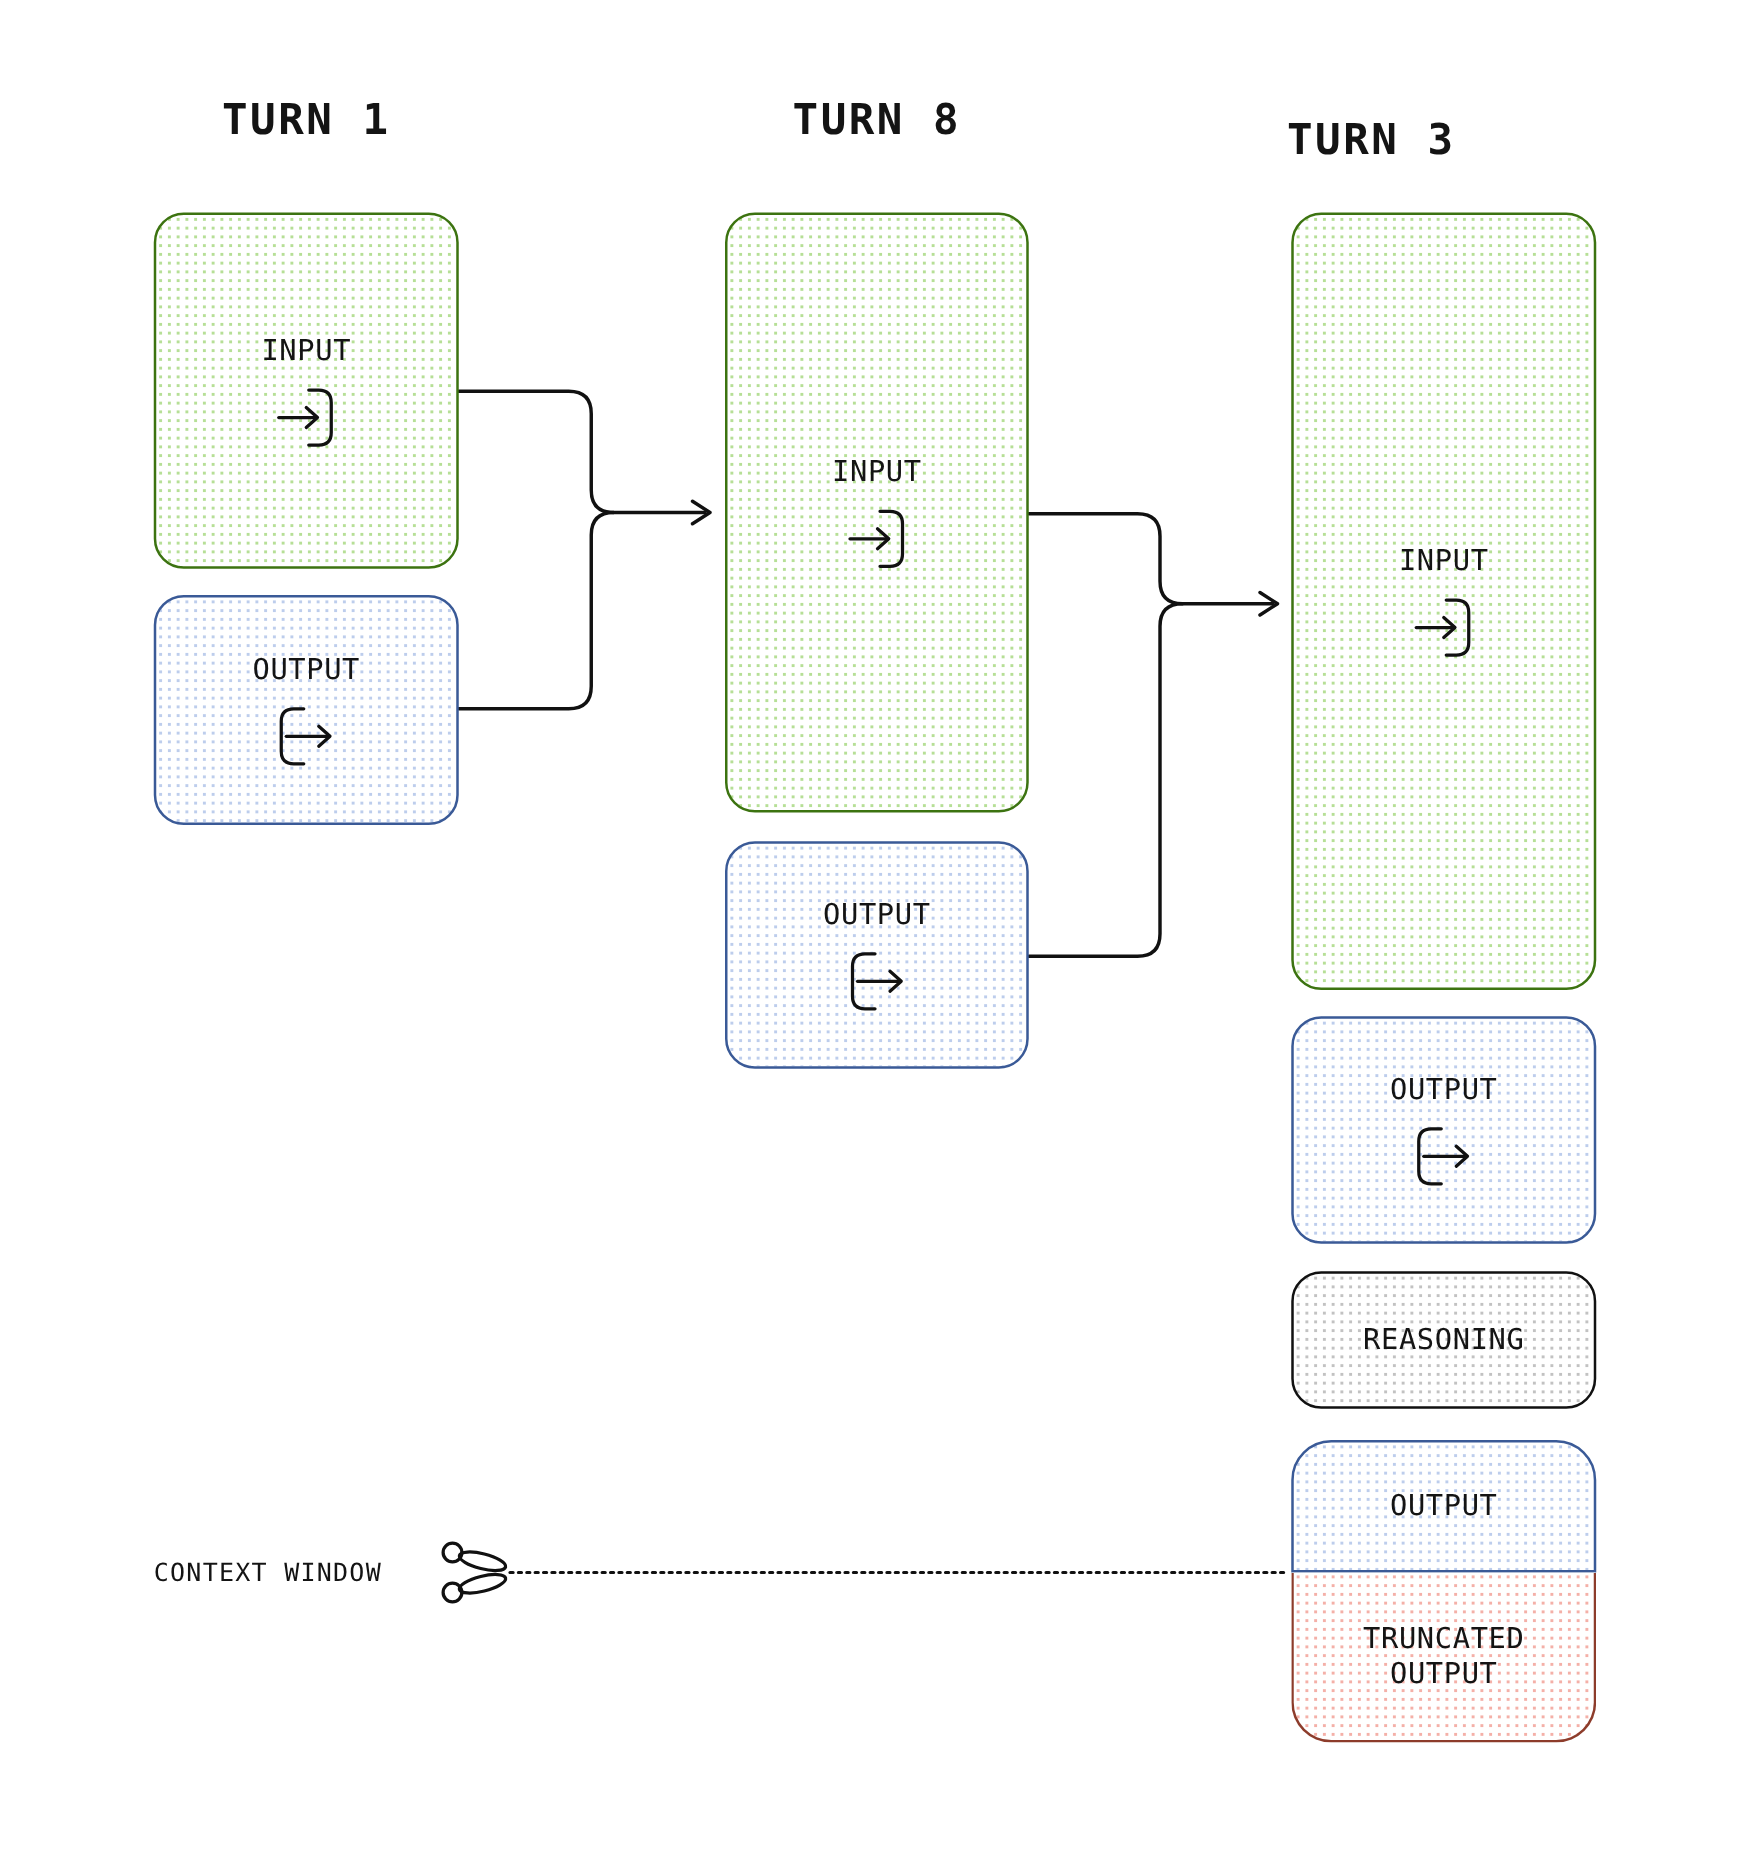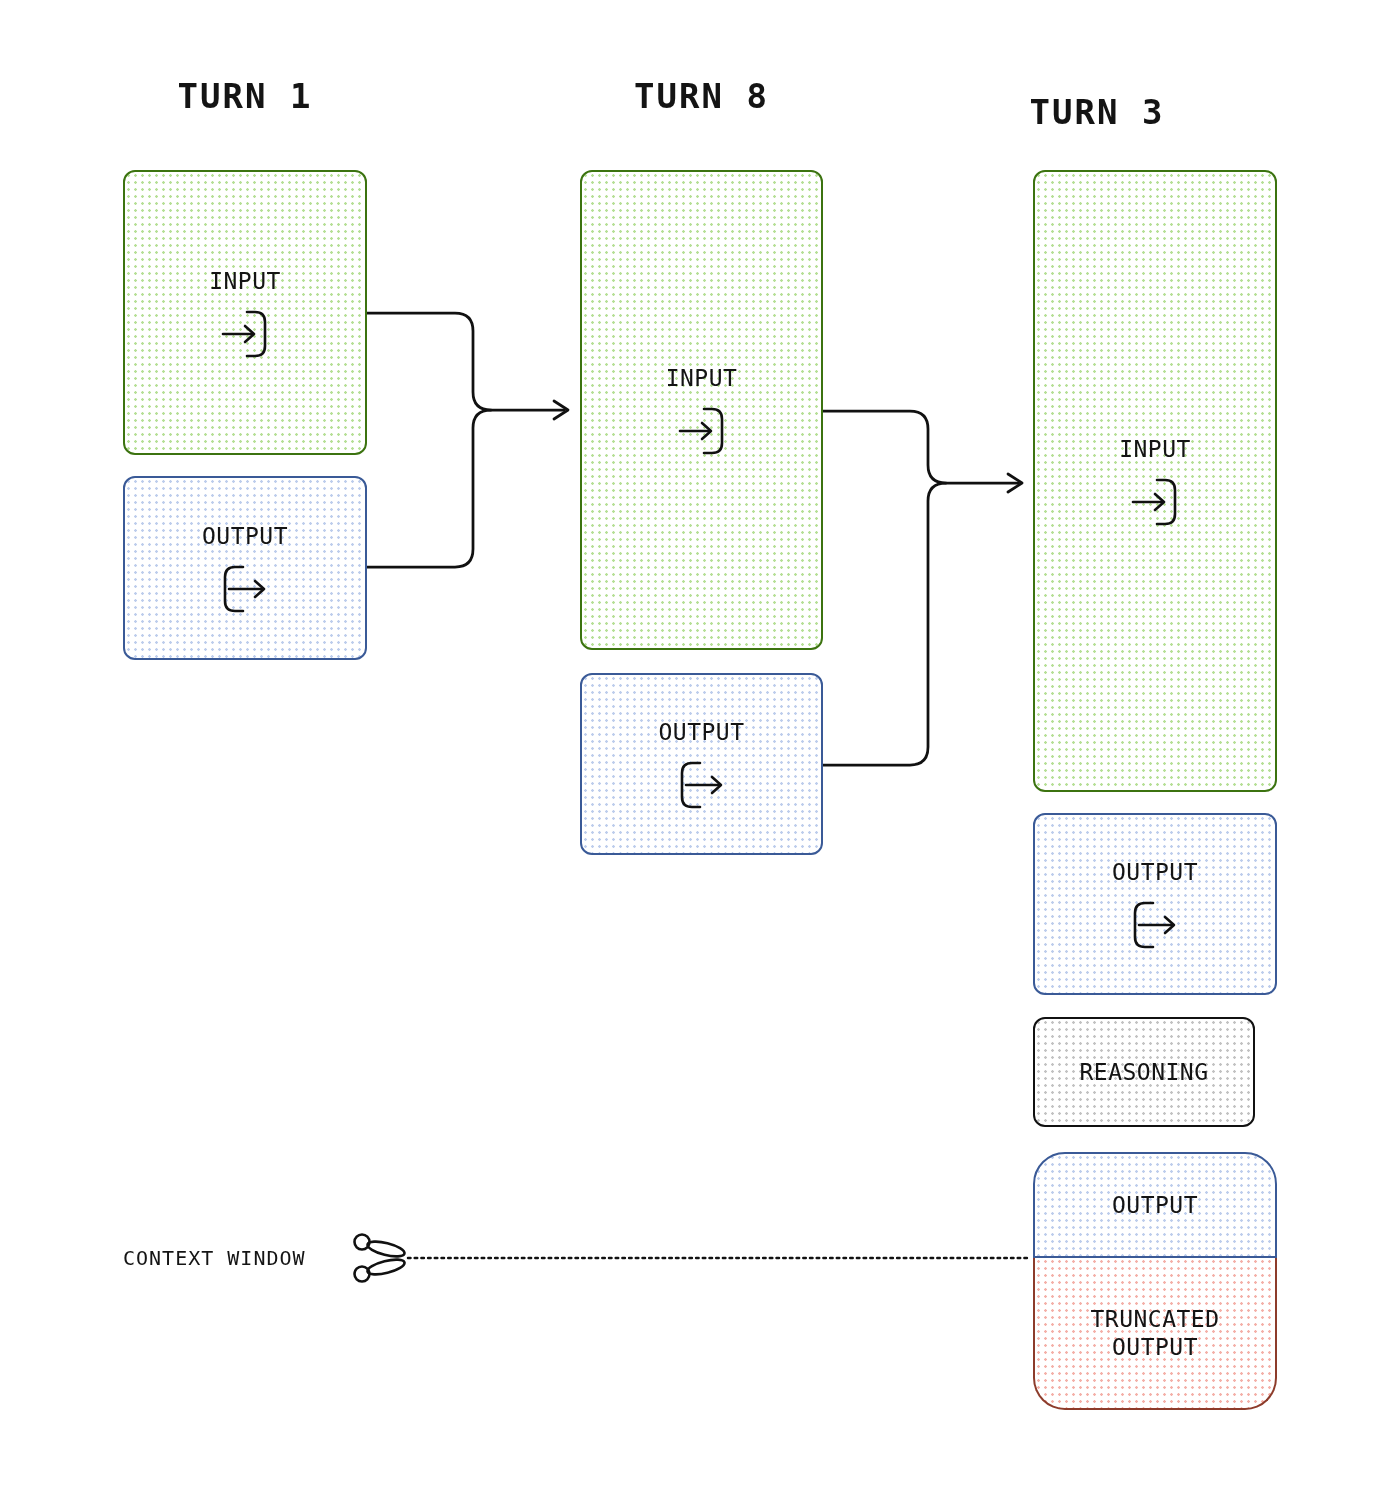--- a/index.html
+++ b/index.html
@@ -21,21 +21,21 @@
   .col-title{
     position:absolute;
     top:76px;height:40px;line-height:40px;
     text-align:center;
     font-weight:bold;font-size:34px;letter-spacing:2px;
     white-space:pre;
   }
   .box{
     position:absolute;
     box-sizing:border-box;
-    border-radius:12px;
+    border-radius:24px;
     display:flex;flex-direction:column;
     align-items:center;justify-content:center;
     background-color:#fff;
   }
   .box-label{
     font-size:23px;letter-spacing:0.5px;
     text-align:center;
     line-height:28px;
   }
   .box-icon{margin-top:14px;}
@@ -63,21 +63,21 @@
     width:244px;height:106px;
     border:2.5px solid var(--blue_border);
     border-radius:32px 32px 0 0;
     background-color:#fff;
     background-image:radial-gradient(circle,var(--blue_dot) 1.3px,transparent 1.45px);
     background-size:7px 7px;
     display:flex;align-items:center;justify-content:center;
   }
   .final-bottom{
     box-sizing:border-box;
-    width:244px;height:152px;
+    width:244px;height:136px;
     border:2.5px solid var(--red_border);
     border-top:none;
     border-radius:0 0 32px 32px;
     background-color:#fff;
     background-image:radial-gradient(circle,var(--red_dot) 1.3px,transparent 1.45px);
     background-size:7px 7px;
     display:flex;align-items:center;justify-content:center;
   }
   .truncated-label{width:185px;}
   .ctx-label{
@@ -165,21 +165,21 @@
 
   <div class="box blue" style="left:1033px;top:813px;width:244px;height:182px;">
     <div class="box-label">OUTPUT</div>
     <svg class="io-icon box-icon" width="50" height="50" viewBox="0 0 50 50" fill="none" stroke="var(--line)" stroke-width="2.6" stroke-linecap="round" stroke-linejoin="round">
       <path d="M 23 3 H 15 Q 5 3 5 13 V 37 Q 5 47 15 47 H 23"></path>
       <path d="M 9 25 H 43"></path>
       <path d="M 35 17 L 44 25 L 35 33"></path>
     </svg>
   </div>
 
-  <div class="box gray" style="left:1033px;top:1017px;width:222px;height:110px;">
+  <div class="box gray" style="left:1033px;top:1017px;width:244px;height:110px;">
     <div class="box-label">REASONING</div>
   </div>
 
   <div class="final-wrap">
     <div class="final-top">
       <div class="box-label">OUTPUT</div>
     </div>
     <div class="final-bottom">
       <div class="box-label truncated-label">TRUNCATED OUTPUT</div>
     </div>

